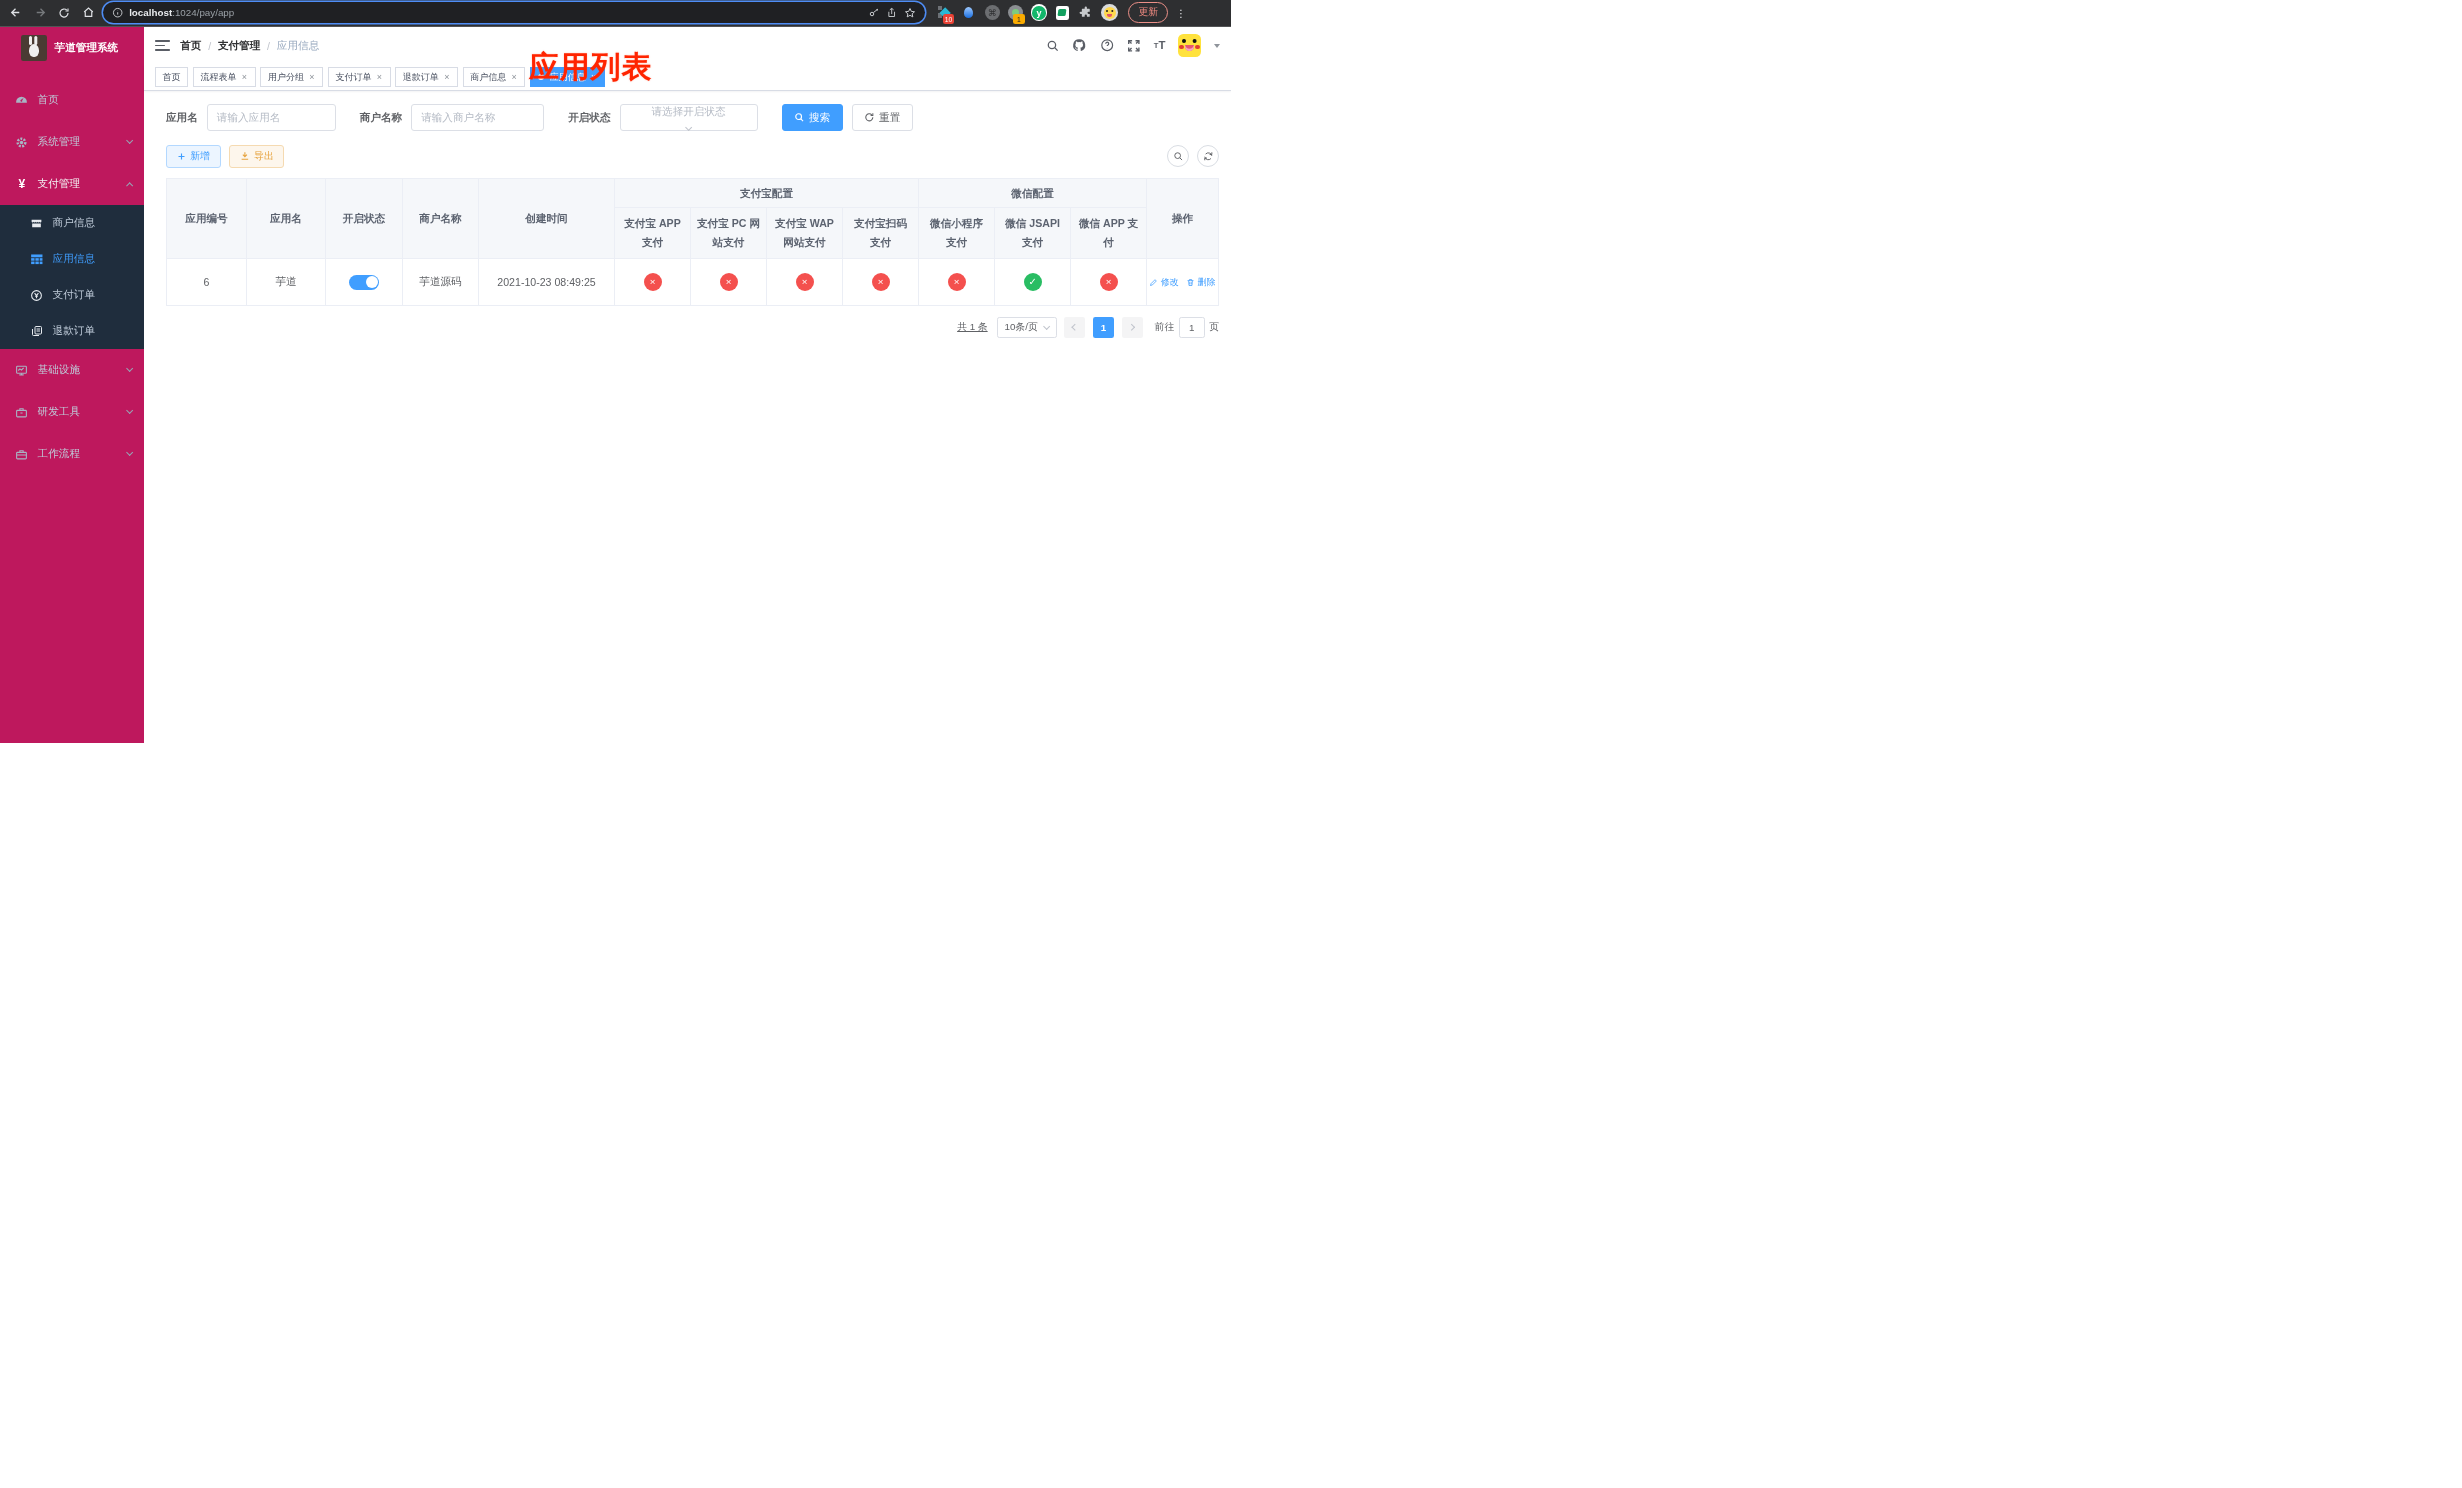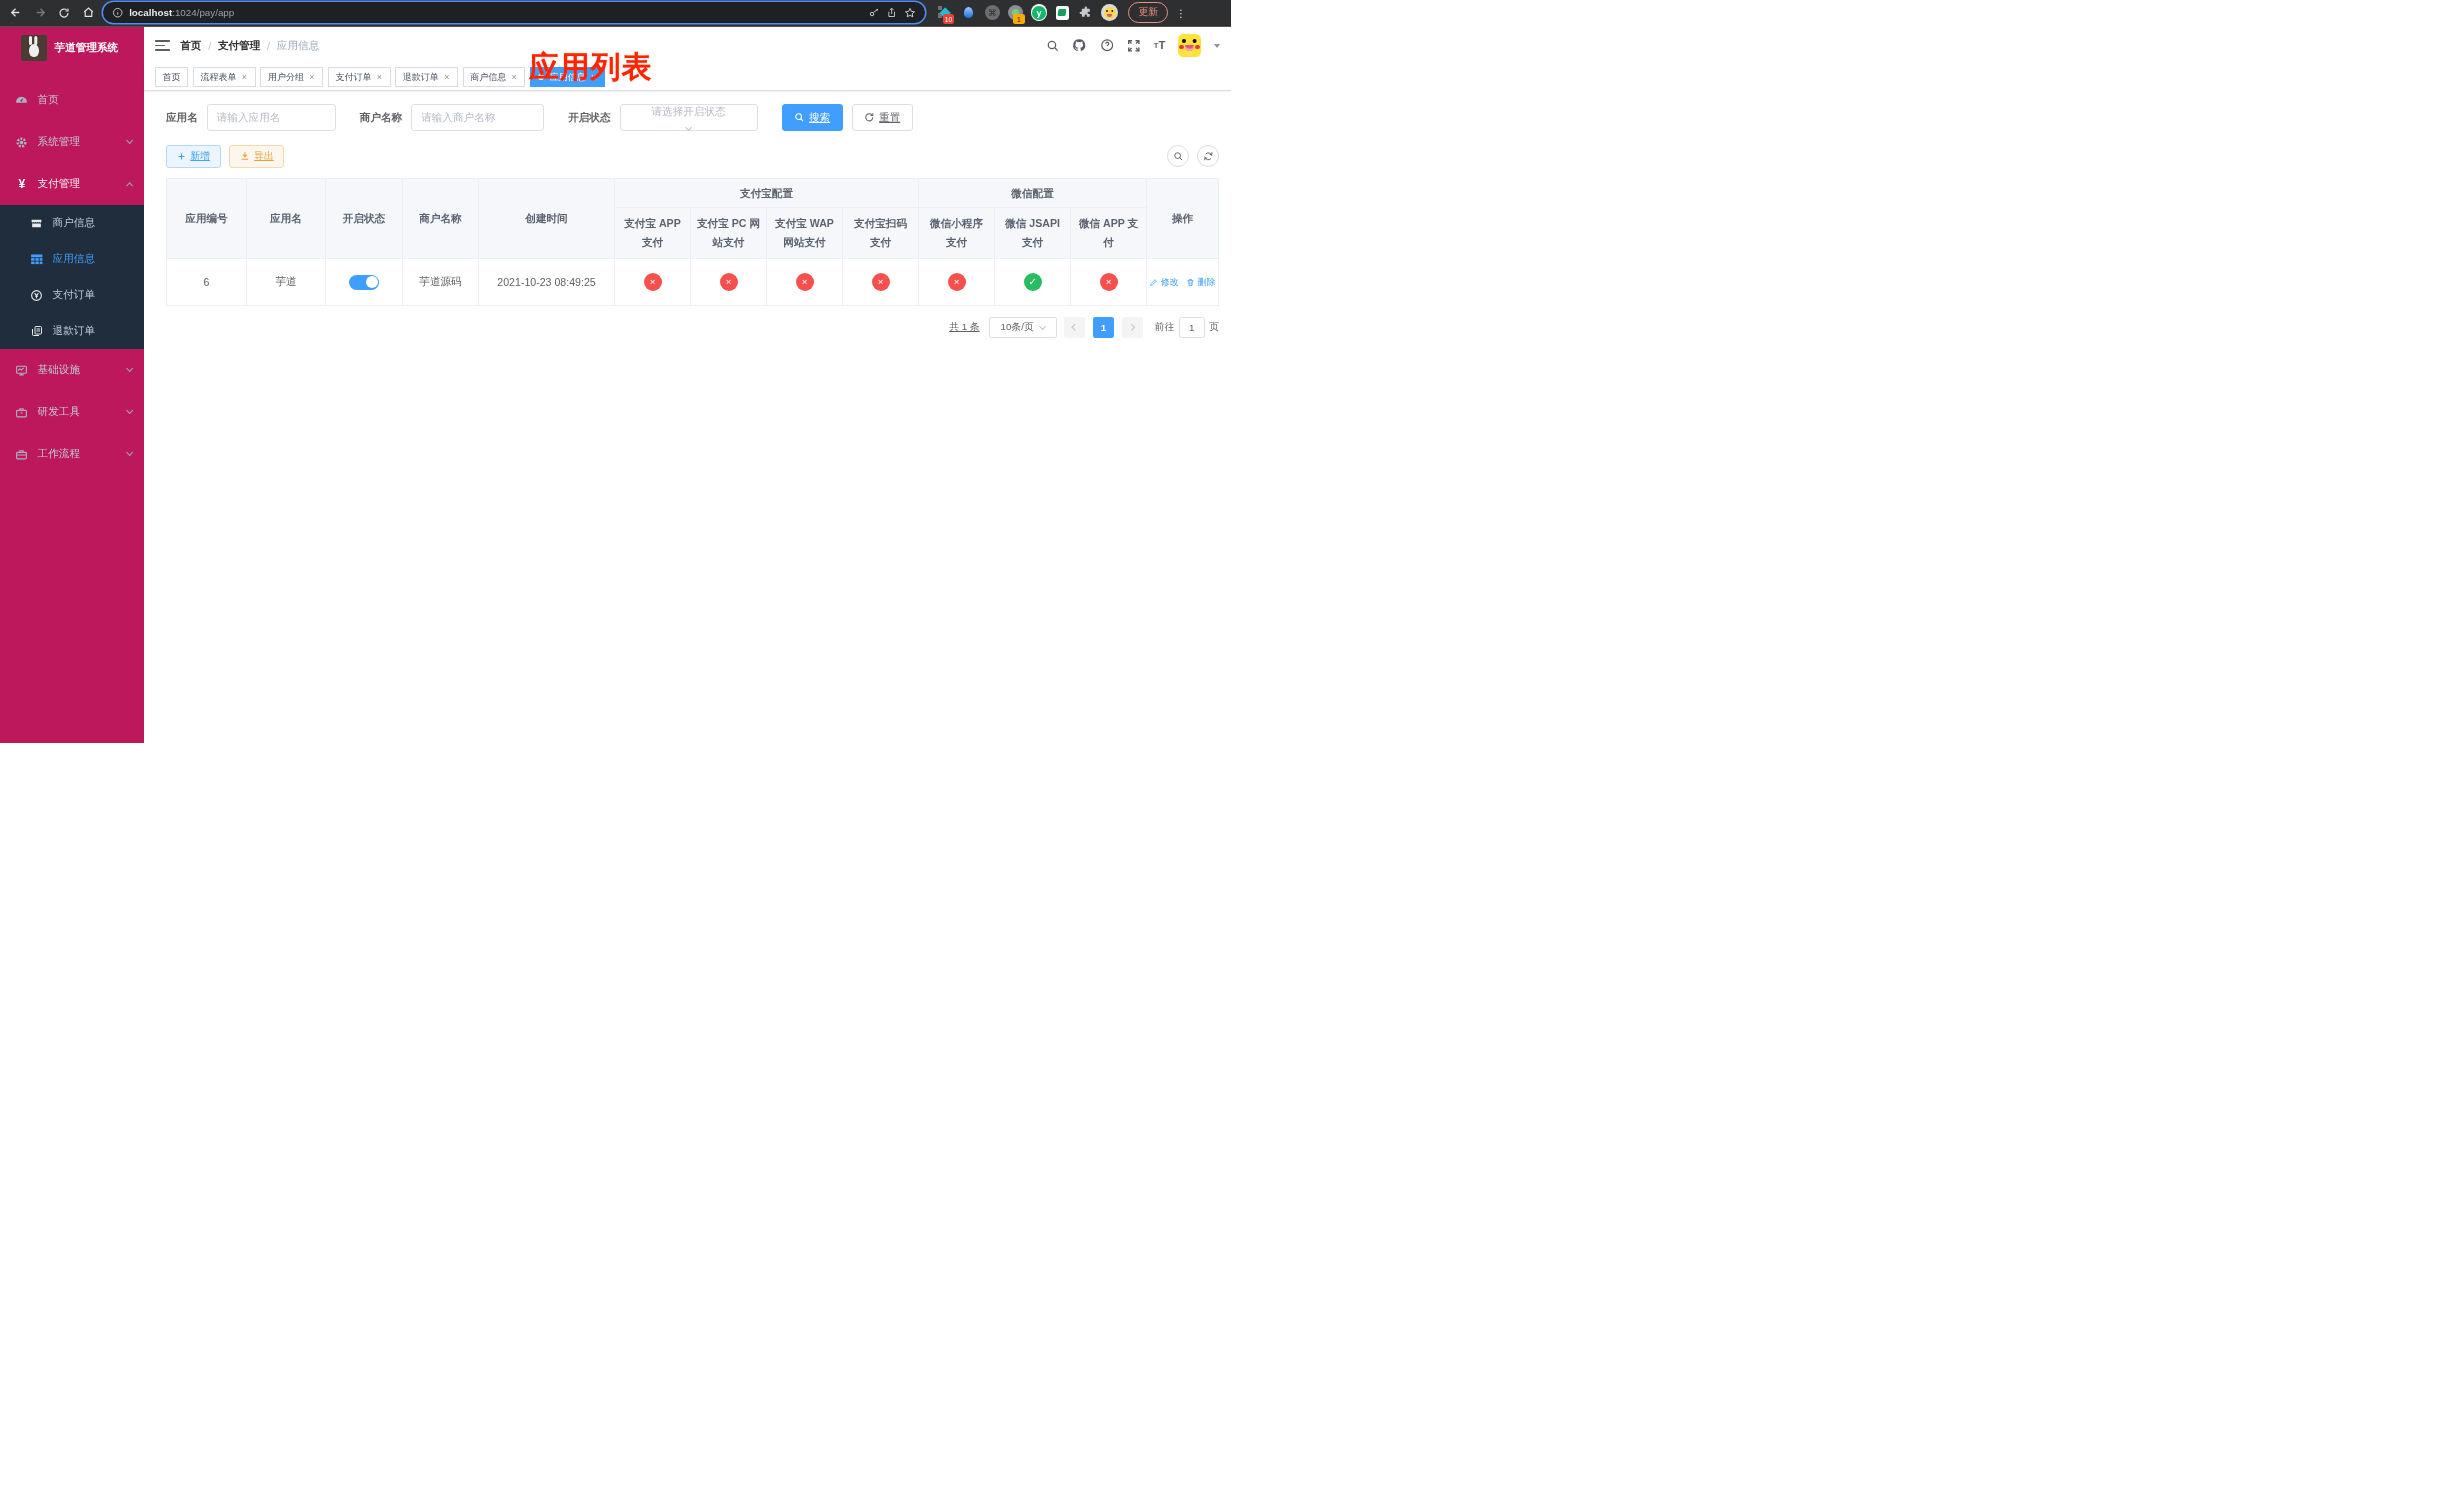--- a/index.html
+++ b/index.html
@@ -110,21 +110,21 @@
 
   .filter-row { display:flex; align-items:center; flex-wrap:nowrap; gap:0; margin-bottom:13.6px; }
   .f-label { font-size:10.6px; font-weight:700; color:#606266; margin-right:9px; white-space:nowrap; }
   .f-input { height:27px; border:0.8px solid #dcdfe6; border-radius:3px; padding:0 9px; font-size:10.6px;
     color:#606266; background:#fff; display:flex; align-items:center; }
   .placeholder { color:#b4bac4; }
   .f-item { display:flex; align-items:center; margin-right:24px; }
   .f-select { justify-content:space-between; gap:7.6px; cursor:pointer; }
   .sel-chev { width:5.3px; height:5.3px; border-right:1.1px solid #c0c4cc; border-bottom:1.1px solid #c0c4cc; transform:rotate(45deg); margin-top:-2.3px; }
   .btn { height:27px; border-radius:3px; font-size:10.6px; display:inline-flex; align-items:center; gap:4.5px;
-    padding:0 11.4px; cursor:pointer; border:0.8px solid #dcdfe6; background:#fff; color:#606266; white-space:nowrap;text-decoration:underline; }
+    padding:0 11.4px; cursor:pointer; border:0.8px solid #dcdfe6; background:#fff; color:#606266; white-space:nowrap; }
   .btn-primary { background:#409eff; border-color:#409eff; color:#fff; }
   .btn-search { margin-right:9px; }
 
   .toolbar-row { display:flex; align-items:center; margin-bottom:10.6px; }
   .btn-mini { height:23px; font-size:9.8px; padding:0 9.8px; border-radius:3px; }
   .btn-plain-primary { background:#ecf5ff; border:0.8px solid #b3d8ff; color:#409eff; margin-right:8.3px; }
   .btn-plain-warning { background:#fdf6ec; border:0.8px solid #f5dab1; color:#e6a23c; }
   .toolbar-right { margin-left:auto; display:flex; gap:7.6px; }
   .circle-btn { width:22px; height:22px; border-radius:50%; border:0.8px solid #d9dde3; background:#fff;
     display:flex; align-items:center; justify-content:center; color:#606266; cursor:pointer; }
@@ -144,21 +144,21 @@
     color:#fff; font-size:9.8px; line-height:1; }
   .status-no { background:#f4504e; }
   .status-yes { background:#29bd63; }
   .action-link { color:#409eff; font-size:9px; cursor:pointer; display:inline-flex; align-items:center; gap:2.3px; }
   .action-link + .action-link { margin-left:7.6px; }
 
   
   .pagination { display:flex; align-items:center; justify-content:flex-end; gap:7.6px; margin-top:10.6px;
     font-size:9.8px; color:#606266; }
   .pg-total { margin-right:1.5px;text-decoration:underline; }
-  .pg-size { width:68px; height:21px; border:0.8px solid #dcdfe6; border-radius:2.3px; display:flex; align-items:center;
+  .pg-size { width:60px; height:21px; border:0.8px solid #dcdfe6; border-radius:2.3px; display:flex; align-items:center;
     justify-content:center; gap:6px; color:#606266; cursor:pointer; }
   .pg-btn { width:21px; height:21px; border-radius:2.3px; background:#f4f4f5; display:flex; align-items:center;
     justify-content:center; cursor:pointer; }
   .pg-chev { width:4.5px; height:4.5px; border-right:1.1px solid #c0c4cc; border-bottom:1.1px solid #c0c4cc; }
   .pg-chev.left { transform:rotate(135deg); margin-left:1.5px; }
   .pg-chev.right { transform:rotate(-45deg); margin-right:1.5px; }
   .pg-page { width:21px; height:21px; border-radius:2.3px; background:#409eff; color:#fff; font-weight:600;
     display:flex; align-items:center; justify-content:center; cursor:pointer; }
   .pg-goto { display:flex; align-items:center; gap:4.5px; margin-left:4.5px; }
   .pg-input { width:26px; height:21px; border:0.8px solid #dcdfe6; border-radius:2.3px; text-align:center;

